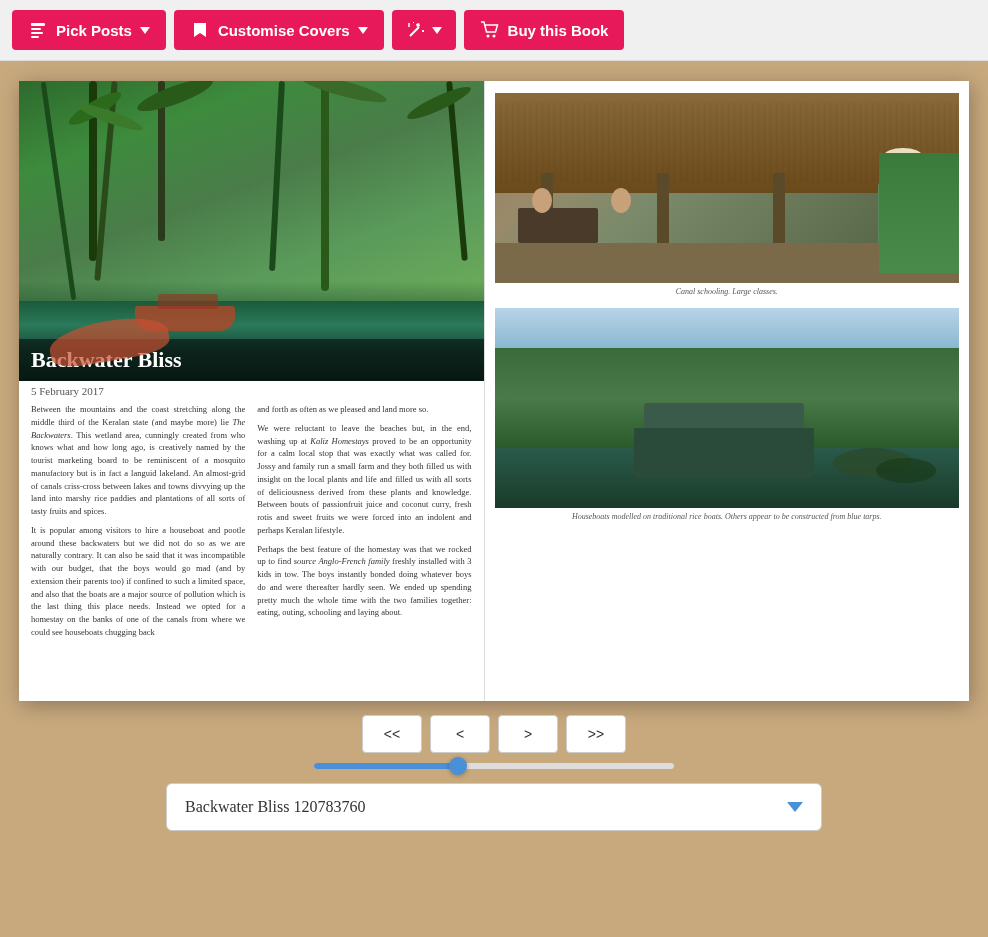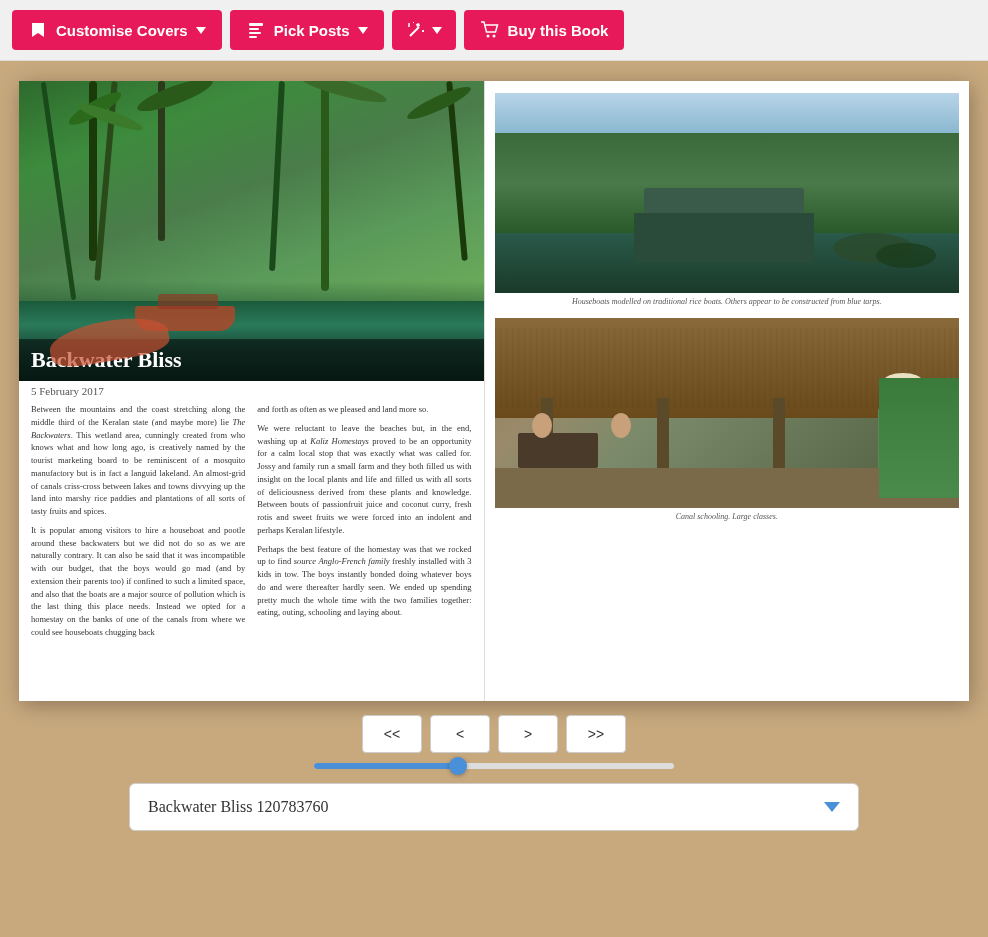--- a/index.html
+++ b/index.html
@@ -270,21 +270,21 @@
       position: absolute;
       top: -6px;
       left: 40%;
       transform: translateX(-50%);
       cursor: pointer;
       box-shadow: 0 1px 4px rgba(0,0,0,0.3);
     }
 
     
     .bottom-dropdown {
-      width: 730px;
+      width: 656px;
       background: white;
       border: 1px solid #ccc;
       border-radius: 6px;
       padding: 14px 18px;
       display: flex;
       align-items: center;
       justify-content: space-between;
       margin-top: 4px;
       font-size: 16px;
       color: #333;
@@ -294,40 +294,40 @@
       width: 0; height: 0;
       border-left: 8px solid transparent;
       border-right: 8px solid transparent;
       border-top: 10px solid #4a90d9;
     }
   </style>
 </head>
 <body>
 
 <div class="toolbar">
-  <button class="btn-pink">
-    <span class="btn-icon">
-      <svg width="16" height="18" viewBox="0 0 16 18" fill="white">
-        <path d="M2 2h12v14l-6-4-6 4V2z"></path>
-      </svg>
-    </span>
-    <span>Customise Covers</span>
-    <span class="chevron-down"></span>
-  </button>
-
   <button class="btn-pink">
     <span class="btn-icon">
       <svg width="18" height="18" viewBox="0 0 18 18" fill="white">
         <rect x="2" y="2" width="14" height="3" rx="1"></rect>
         <rect x="2" y="7" width="10" height="2" rx="1"></rect>
         <rect x="2" y="11" width="12" height="2" rx="1"></rect>
         <rect x="2" y="15" width="8" height="2" rx="1"></rect>
       </svg>
     </span>
     <span>Pick Posts</span>
+    <span class="chevron-down"></span>
+  </button>
+
+  <button class="btn-pink">
+    <span class="btn-icon">
+      <svg width="16" height="18" viewBox="0 0 16 18" fill="white">
+        <path d="M2 2h12v14l-6-4-6 4V2z"></path>
+      </svg>
+    </span>
+    <span>Customise Covers</span>
     <span class="chevron-down"></span>
   </button>
 
   <button class="btn-small-pink">
     <span class="btn-icon">
       <svg width="18" height="18" viewBox="0 0 18 18" fill="white">
         <line x1="3" y1="15" x2="12" y2="6" stroke="white" stroke-width="2"></line>
         <polyline points="9,3 12,2 13,5 10,6" fill="white"></polyline>
         <line x1="1" y1="5" x2="3" y2="5" stroke="white" stroke-width="1.5"></line>
         <line x1="2" y1="4" x2="2" y2="2" stroke="white" stroke-width="1.5"></line>
@@ -396,39 +396,20 @@
           <p>and forth as often as we pleased and land more so.</p>
           <p>We were reluctant to leave the beaches but, in the end, washing up at <span class="italic">Kaliz Homestays</span> proved to be an opportunity for a calm local stop that was exactly what was called for. Jossy and family run a small farm and they both filled us with insight on the local plants and life and filled us with all sorts of deliciousness derived from these plants and knowledge. Between bouts of passionfruit juice and coconut curry, fresh rotis and sweet fruits we were forced into an indolent and perhaps Keralan lifestyle.</p>
           <p>Perhaps the best feature of the homestay was that we rocked up to find <span class="italic">source Anglo-French family</span> freshly installed with 3 kids in tow. The boys instantly bonded doing whatever boys do and were thereafter hardly seen. We ended up spending pretty much the whole time with the two families together: eating, outing, schooling and laying about.</p>
         </div>
       </div>
     </div>
 
     <div class="page-right">
 
       <div class="right-image-block">
-        <div class="img-placeholder-1">
-
-          <div style="position:absolute;top:0;left:0;right:0;height:80px;background:linear-gradient(180deg,#b8d4e8 0%,#8ab8d0 50%,#6a9ab0 100%);"></div>
-
-          <div style="position:absolute;top:40px;left:0;right:0;height:100px;background:linear-gradient(180deg,#3a6a3a,#4a7a4a,#2a5a2a);"></div>
-
-          <div style="position:absolute;bottom:0;left:0;right:0;height:60px;background:linear-gradient(180deg,#2a5a4a,#1a3a2a);"></div>
-
-          <div class="houseboat"></div>
-
-          <div style="position:absolute;bottom:30px;right:10%;width:80px;height:30px;background:#2a4a2a;border-radius:50%;opacity:0.8;"></div>
-          <div style="position:absolute;bottom:25px;right:5%;width:60px;height:25px;background:#1a3a1a;border-radius:50%;opacity:0.7;"></div>
-        </div>
-        <div class="img-caption">
-          <span>Houseboats modelled on traditional rice boats. Others appear to be constructed from blue tarps.</span>
-        </div>
-      </div>
-
-      <div class="right-image-block">
         <div class="img-placeholder-2">
 
           <div style="position:absolute;top:0;left:0;right:0;height:50px;background:linear-gradient(180deg,#c8d8e8,#b0c8d8);"></div>
 
           <div style="position:absolute;top:0;left:0;right:0;height:100px;background:linear-gradient(180deg,#8a6a3a 0%,#7a5a2a 50%,#6a4a1a 100%);clip-path:polygon(0 0,100% 0,100% 100%,0 100%);"></div>
 
           <div style="position:absolute;top:10px;left:0;right:0;height:80px;background:repeating-linear-gradient(90deg,rgba(0,0,0,0.05) 0px,rgba(0,0,0,0) 3px,rgba(0,0,0,0.08) 6px);opacity:0.8;"></div>
 
           <div style="position:absolute;top:80px;left:10%;width:12px;height:90px;background:#5a4a2a;"></div>
           <div style="position:absolute;top:80px;left:35%;width:12px;height:90px;background:#5a4a2a;"></div>
@@ -443,20 +424,39 @@
           <div style="position:absolute;bottom:98px;right:10%;width:30px;height:30px;background:#f0e0c0;border-radius:50%;"></div>
           <div style="position:absolute;bottom:120px;right:8%;width:38px;height:15px;background:#e8e0c0;border-radius:50% 50% 0 0;"></div>
 
           <div style="position:absolute;bottom:70px;left:8%;width:20px;height:25px;background:#c8a07a;border-radius:50%;"></div>
           <div style="position:absolute;bottom:70px;left:25%;width:20px;height:25px;background:#c8a07a;border-radius:50%;"></div>
 
           <div style="position:absolute;top:60px;right:0;width:80px;height:120px;background:linear-gradient(180deg,#3a7a3a,#4a8a4a);"></div>
         </div>
         <div class="img-caption">
           <span>Canal schooling. Large classes.</span>
+        </div>
+      </div>
+
+      <div class="right-image-block">
+        <div class="img-placeholder-1">
+
+          <div style="position:absolute;top:0;left:0;right:0;height:80px;background:linear-gradient(180deg,#b8d4e8 0%,#8ab8d0 50%,#6a9ab0 100%);"></div>
+
+          <div style="position:absolute;top:40px;left:0;right:0;height:100px;background:linear-gradient(180deg,#3a6a3a,#4a7a4a,#2a5a2a);"></div>
+
+          <div style="position:absolute;bottom:0;left:0;right:0;height:60px;background:linear-gradient(180deg,#2a5a4a,#1a3a2a);"></div>
+
+          <div class="houseboat"></div>
+
+          <div style="position:absolute;bottom:30px;right:10%;width:80px;height:30px;background:#2a4a2a;border-radius:50%;opacity:0.8;"></div>
+          <div style="position:absolute;bottom:25px;right:5%;width:60px;height:25px;background:#1a3a1a;border-radius:50%;opacity:0.7;"></div>
+        </div>
+        <div class="img-caption">
+          <span>Houseboats modelled on traditional rice boats. Others appear to be constructed from blue tarps.</span>
         </div>
       </div>
     </div>
   </div>
 
   <div class="nav-bar">
     <button class="nav-btn">
       <span>&lt;&lt; </span>
     </button>
     <button class="nav-btn">

